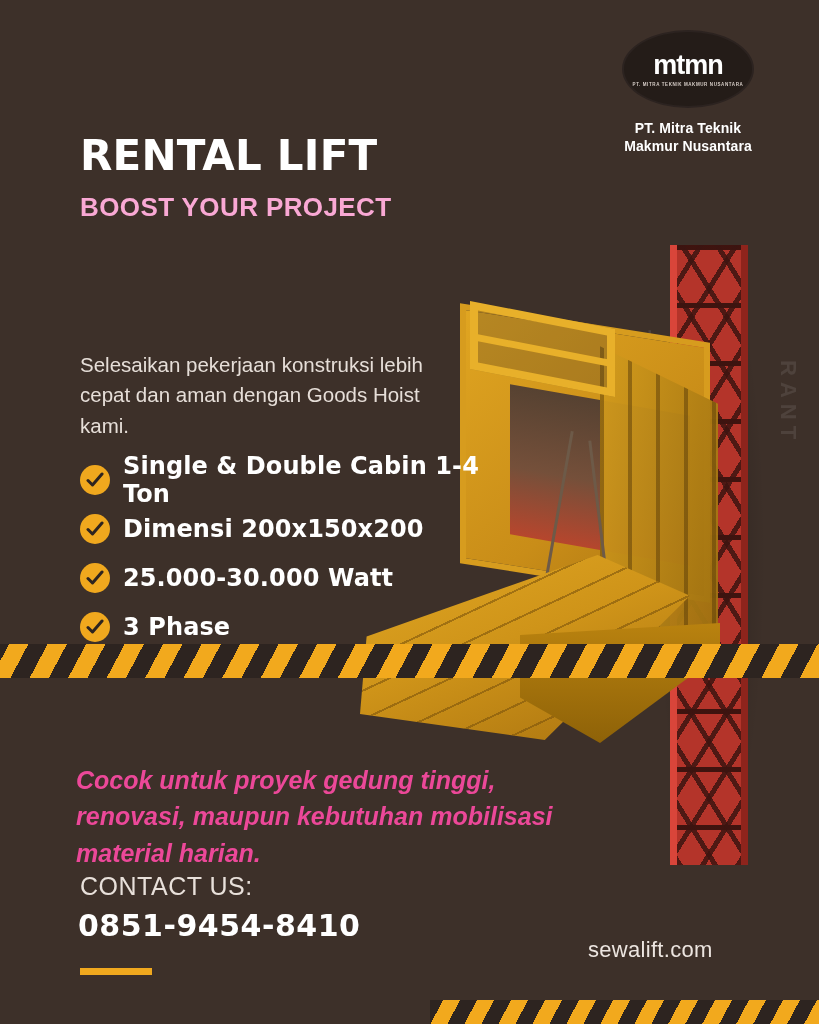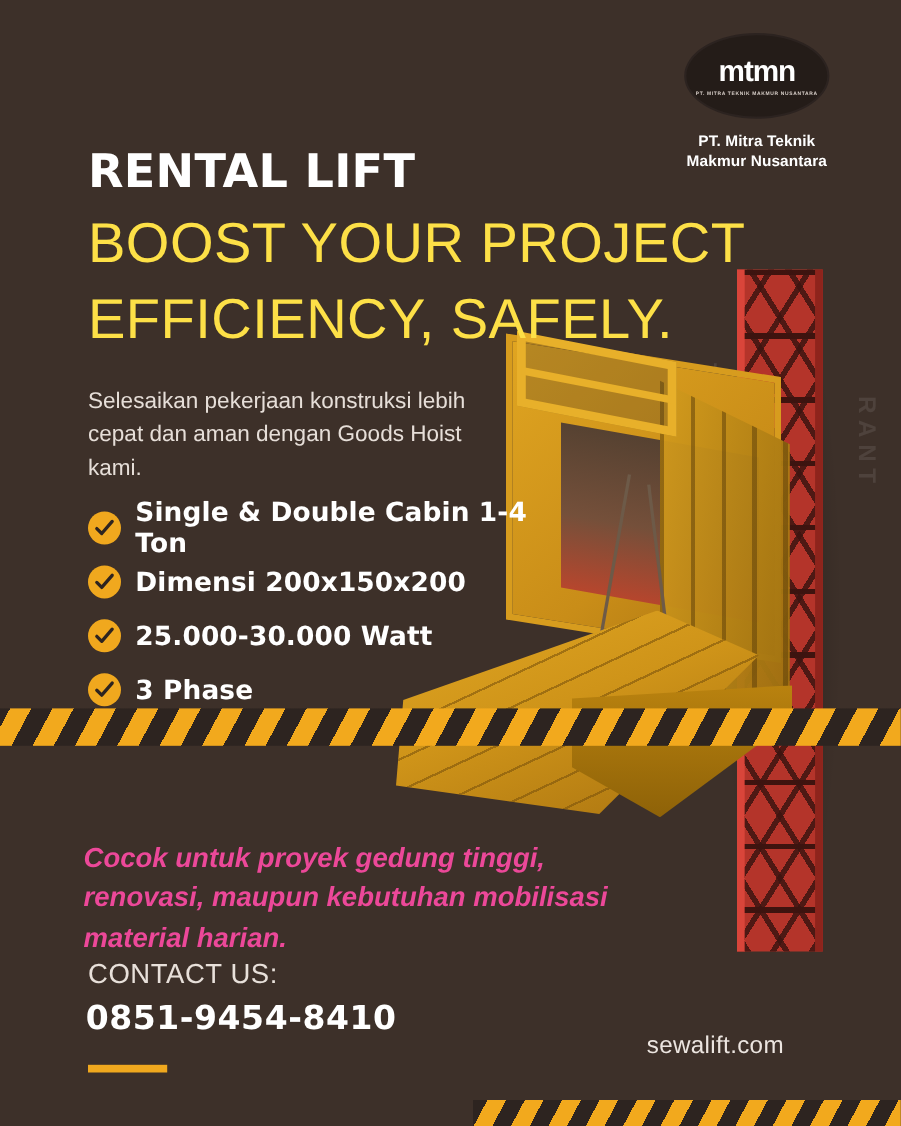--- a/index.html
+++ b/index.html
@@ -71,24 +71,24 @@
   }
   .h1 {
     color: #ffffff;
     font-family: "DejaVu Sans", sans-serif;
     font-weight: bold;
     font-size: 42px;
     line-height: 1.07;
     letter-spacing: 0.2px;
   }
   .h2 {
-    color: #fde047;
+    color: #f9a8d4;
     font-family: "Liberation Sans", sans-serif;
-    font-weight: normal;
-    font-size: 51px;
+    font-weight: bold;
+    font-size: 26px;
     line-height: 1.08;
     letter-spacing: 0.4px;
     margin-top: 14px;
   }
 
   .lede {
     position: absolute;
     left: 80px;
     top: 350px;
     width: 380px;
@@ -378,21 +378,20 @@
     <div class="cable"></div>
     <div class="cable2"></div>
     <div class="deck"></div>
     <div class="deck-lines"></div>
     <div class="deck-edge"></div>
   </div>
 
   <div class="headline">
     <div class="h1">RENTAL LIFT</div>
     <div class="h2">BOOST YOUR PROJECT</div>
-    <div class="h2">EFFICIENCY, SAFELY.</div>
   </div>
 
   <div class="lede">Selesaikan pekerjaan konstruksi lebih cepat dan aman dengan Goods Hoist kami.</div>
 
   <div class="features">
     <div class="feature">
       <span class="check">
         <svg width="18" height="18" viewBox="0 0 18 18">
             <path d="M2 9.5 L6.5 14 L16 3" stroke="#2d2420" stroke-width="3" fill="none" stroke-linecap="round" stroke-linejoin="round"></path>
           </svg>

